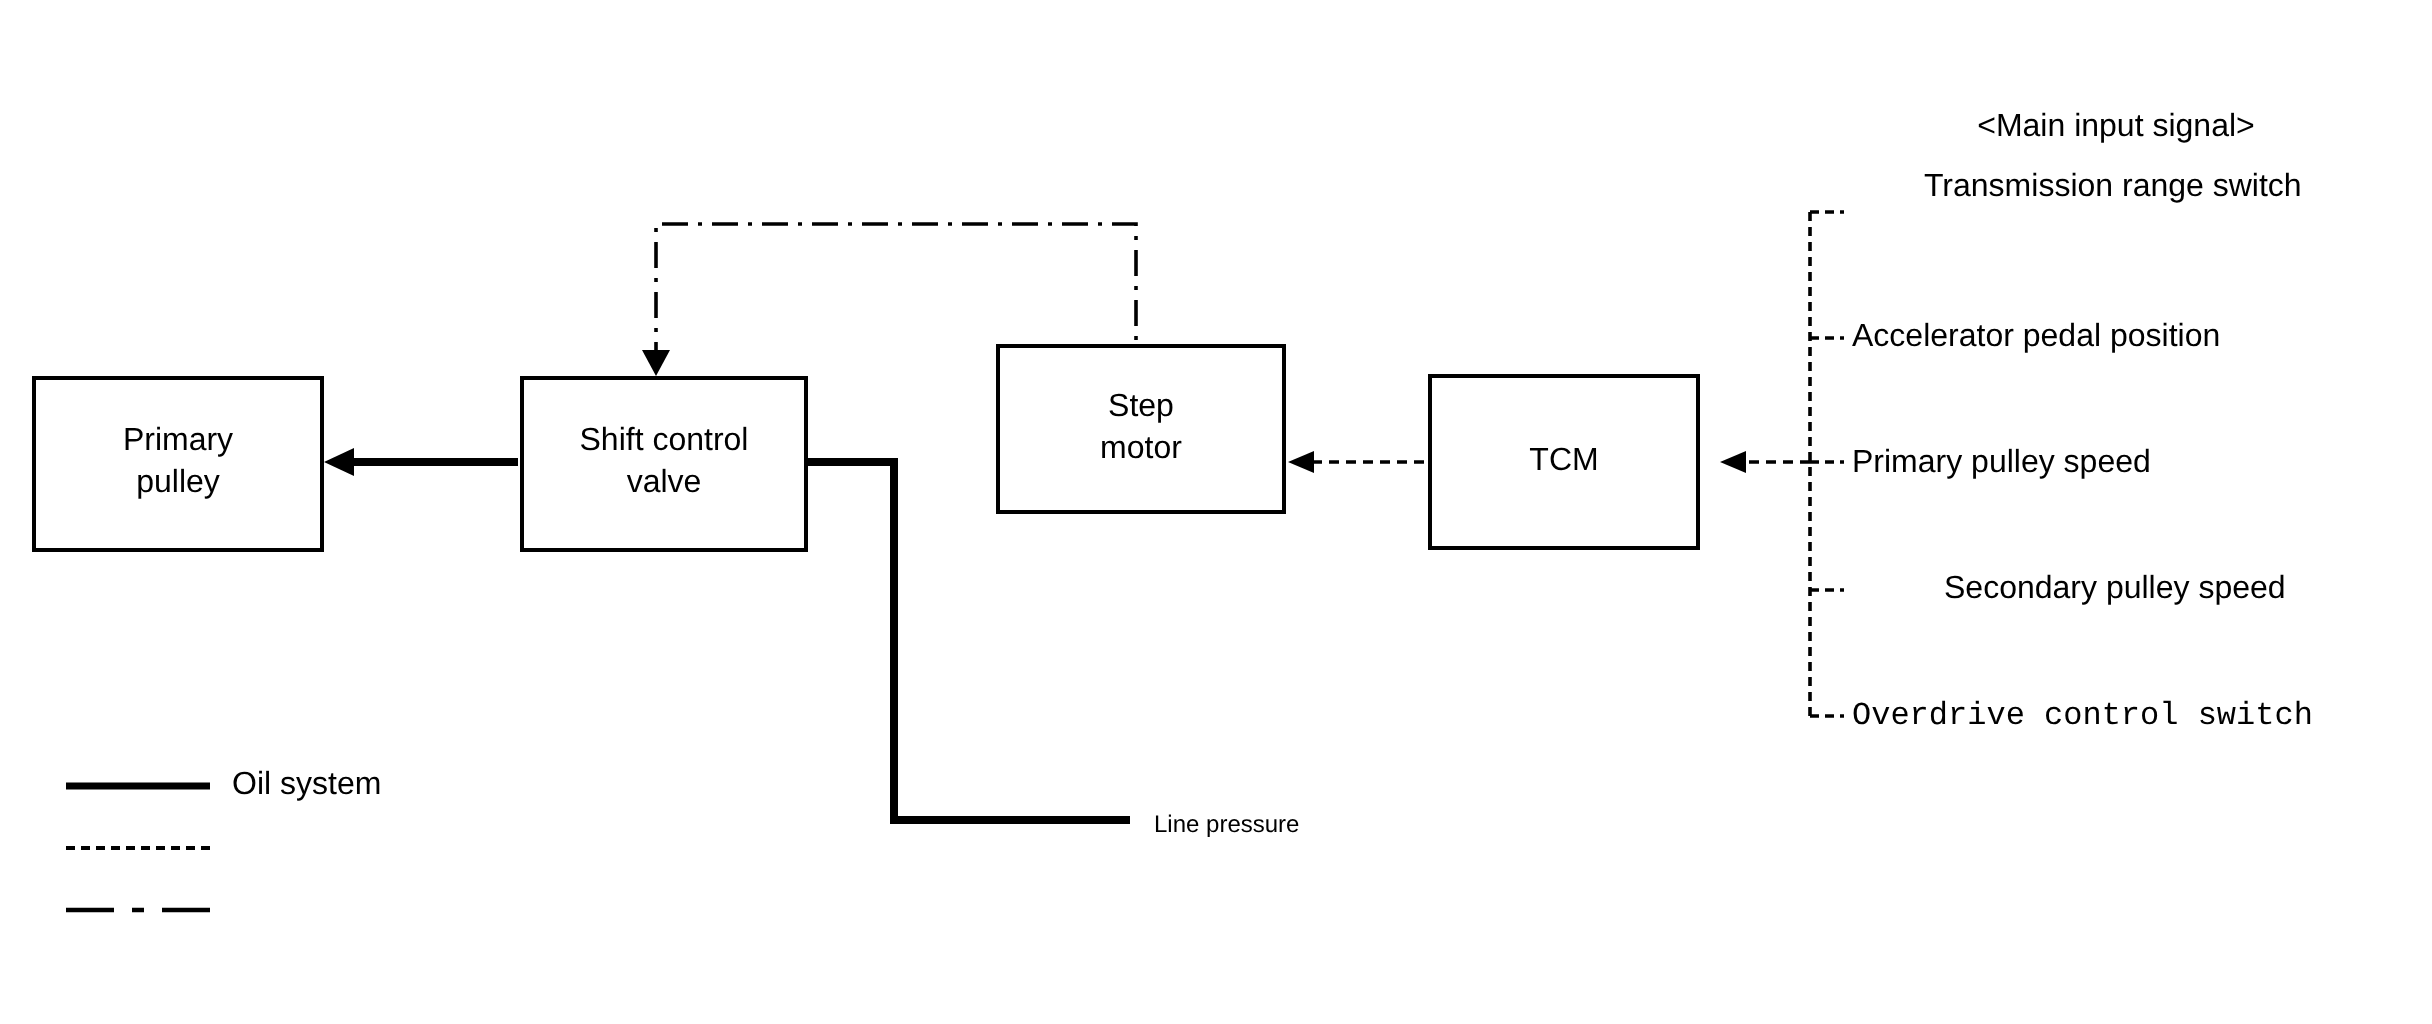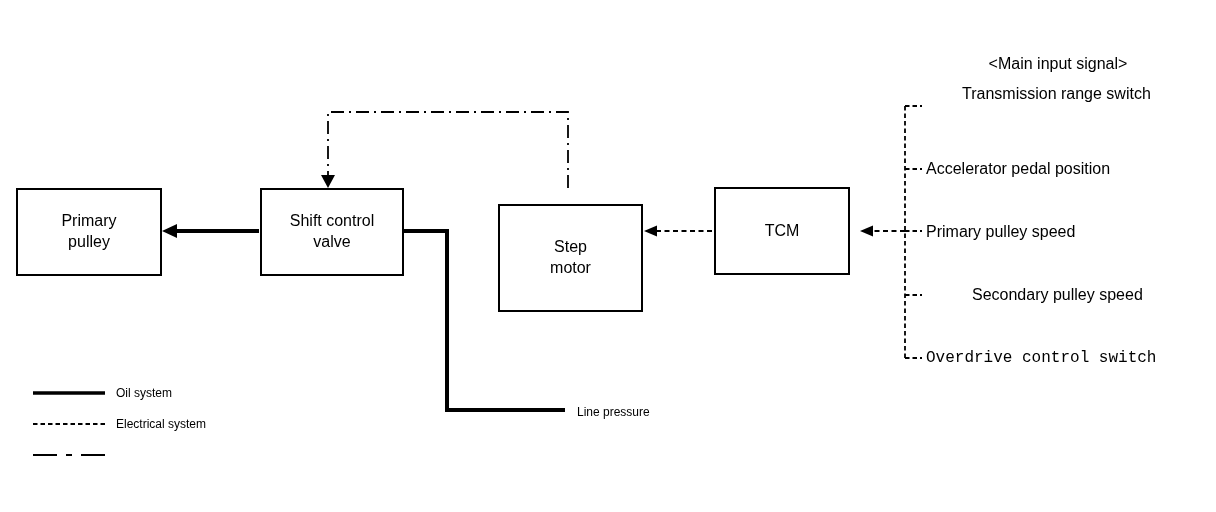--- a/index.html
+++ b/index.html
@@ -30,21 +30,21 @@
     justify-content: center;
     text-align: center;
     font-size: 16px;
     line-height: 1.3;
   }
   .dbox .box-label { display: inline-block; }
   #box-primary-pulley   { left: 16px;  top: 188px; width: 146px; height: 88px; }
   #box-primary-pulley .box-label { width: 90px; }
   #box-shift-control    { left: 260px; top: 188px; width: 144px; height: 88px; }
   #box-shift-control .box-label { width: 105px; }
-  #box-step-motor       { left: 498px; top: 204px; width: 145px; height: 108px; }
+  #box-step-motor       { left: 498px; top: 172px; width: 145px; height: 85px; }
   #box-step-motor .box-label { width: 60px; }
   #box-tcm              { left: 714px; top: 187px; width: 136px; height: 88px; }
 
   .flow-label {
     position: absolute;
     font-size: 12px;
     line-height: 22px;
     height: 22px;
     white-space: nowrap;
   }
@@ -77,21 +77,21 @@
     left: 33px;
     height: 22px;
     display: flex;
     align-items: center;
     gap: 11px;
   }
   #legend-0 { top: 382px; }
   #legend-1 { top: 413px; }
   #legend-2 { top: 444px; }
   .legend-sample { display: block; width: 72px; height: 8px; flex: 0 0 auto; }
-  .legend-label { font-size: 12px; line-height: 22px; white-space: nowrap; }
+  .legend-label { font-size: 16px; line-height: 22px; white-space: nowrap; }
 </style>
 </head>
 <body>
 
 <div id="canvas">
 
   <svg id="connector-layer" viewBox="0 0 1216 512" xmlns="http://www.w3.org/2000/svg">
 
     <g>
       <line x1="259" y1="231" x2="175" y2="231" stroke="#000" stroke-width="4"></line>
@@ -150,21 +150,20 @@
   <div class="legend-row" id="legend-0">
     <svg class="legend-sample" viewBox="0 0 72 8" xmlns="http://www.w3.org/2000/svg">
       <line x1="0" y1="4" x2="72" y2="4" stroke="#000" stroke-width="3.6"></line>
     </svg>
     <span class="legend-label">Oil system</span>
   </div>
   <div class="legend-row" id="legend-1">
     <svg class="legend-sample" viewBox="0 0 72 8" xmlns="http://www.w3.org/2000/svg">
       <line x1="0" y1="4" x2="72" y2="4" stroke="#000" stroke-width="2" stroke-dasharray="4.5 3"></line>
     </svg>
-    <span class="legend-label">Electrical system</span>
   </div>
   <div class="legend-row" id="legend-2">
     <svg class="legend-sample" viewBox="0 0 72 8" xmlns="http://www.w3.org/2000/svg">
       <line x1="0" y1="4" x2="72" y2="4" stroke="#000" stroke-width="2.2" stroke-dasharray="24 9 6 9"></line>
     </svg>
   </div>
 
 </div>
 
 </body></html>

